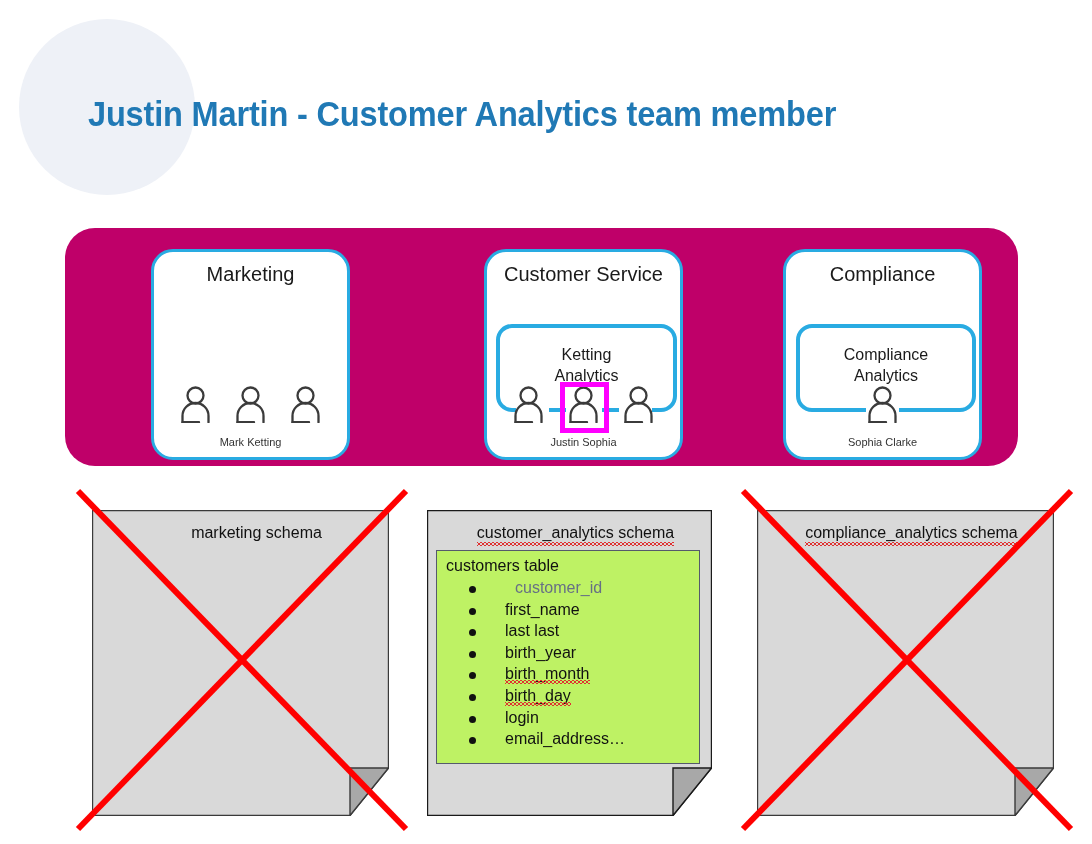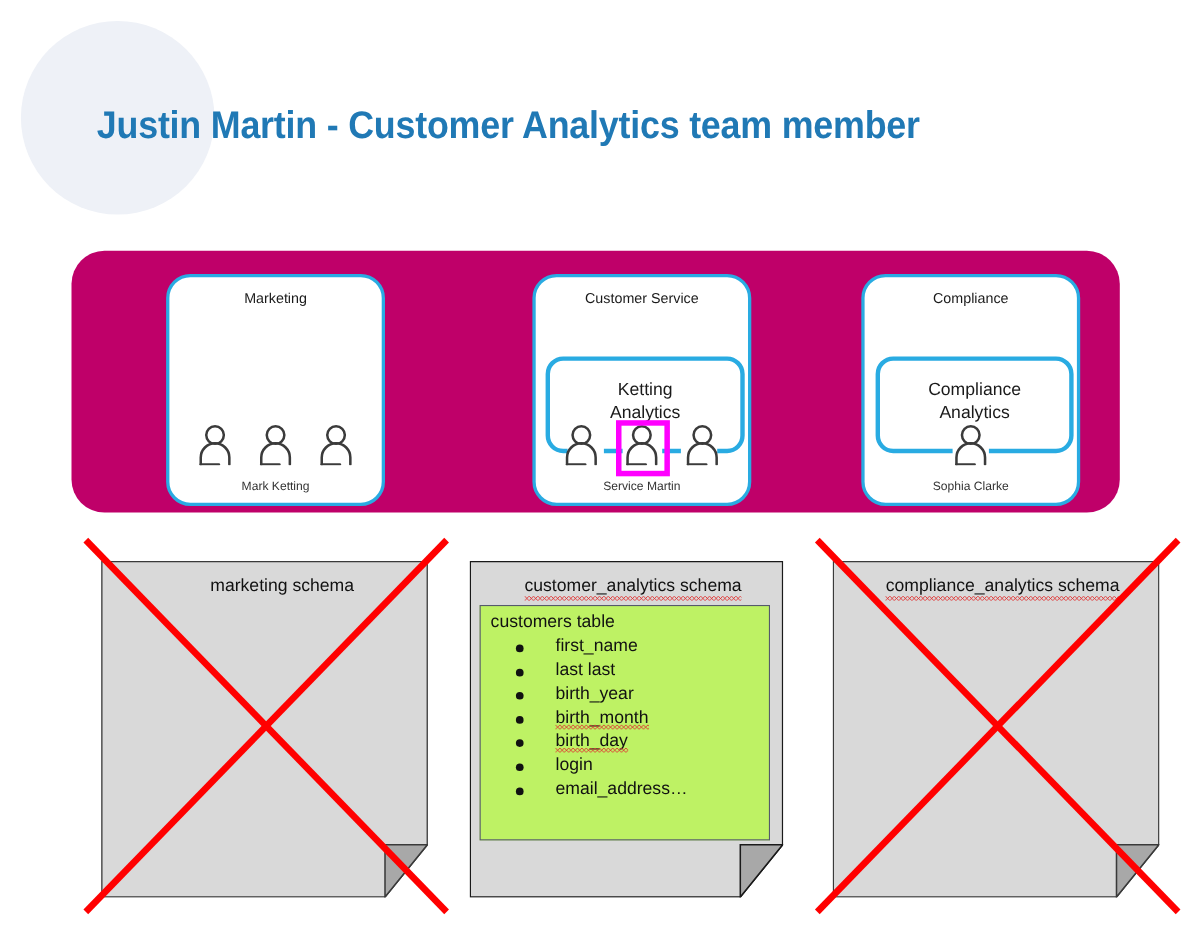--- a/index.html
+++ b/index.html
@@ -71,21 +71,21 @@
   .dept-card.c1 { left: 151px; width: 199px; }
   .dept-card.c2 { left: 484px; width: 199px; }
   .dept-card.c3 { left: 783px; width: 199px; }
 
   .dept-title {
     position: absolute;
     left: 0;
     right: 0;
     top: 11px;
     text-align: center;
-    font-size: 13px;
+    font-size: 20px;
     color: #1a1a1a;
   }
 
   .member-name {
     position: absolute;
     left: 0;
     right: 0;
     bottom: 9px;
     text-align: center;
     font-size: 11px;
@@ -296,21 +296,21 @@
   <div class="dept-card c2">
     <div class="dept-title">Customer Service</div>
 
     <div class="analytics-box ab-cs">
       <div class="analytics-label">
         <span>Ketting</span><br>
         <span>Analytics</span>
       </div>
     </div>
 
-    <div class="member-name">Service Martin</div>
+    <div class="member-name">Justin Sophia</div>
   </div>
 
   <div class="icon-mask" style="left:516px; top:396px; width:33px; height:20px;"></div>
   <div class="icon-mask" style="left:566px; top:396px; width:36px; height:20px;"></div>
   <div class="icon-mask" style="left:619px; top:396px; width:33px; height:20px;"></div>
 
   <div class="people-row r-cs" style="left:484px; width:199px;">
     <div class="person">
       <svg width="33" height="37" viewBox="0 0 33 37" aria-hidden="true">
         <circle cx="16.5" cy="9.5" r="8" fill="none" stroke="#3b3b3b" stroke-width="2.3"></circle>
@@ -381,20 +381,24 @@
       <path d="M284.5 258 L246 305.5 L246 258 Z" fill="#a8a8a8" stroke="#1a1a1a" stroke-width="1.4"></path>
     </svg>
 
     <div class="doc-title">
       <span class="squiggle">customer_analytics schema</span>
     </div>
 
     <div class="table-panel">
       <div class="table-title">customers table</div>
       <ul class="field-list">
+        <li class="field-item muted">
+          <span class="bullet"></span>
+          <span class="txt">customer_id</span>
+        </li>
         <li class="field-item">
           <span class="bullet"></span>
           <span class="txt">first_name</span>
         </li>
         <li class="field-item">
           <span class="bullet"></span>
           <span class="txt">last last</span>
         </li>
         <li class="field-item">
           <span class="bullet"></span>

